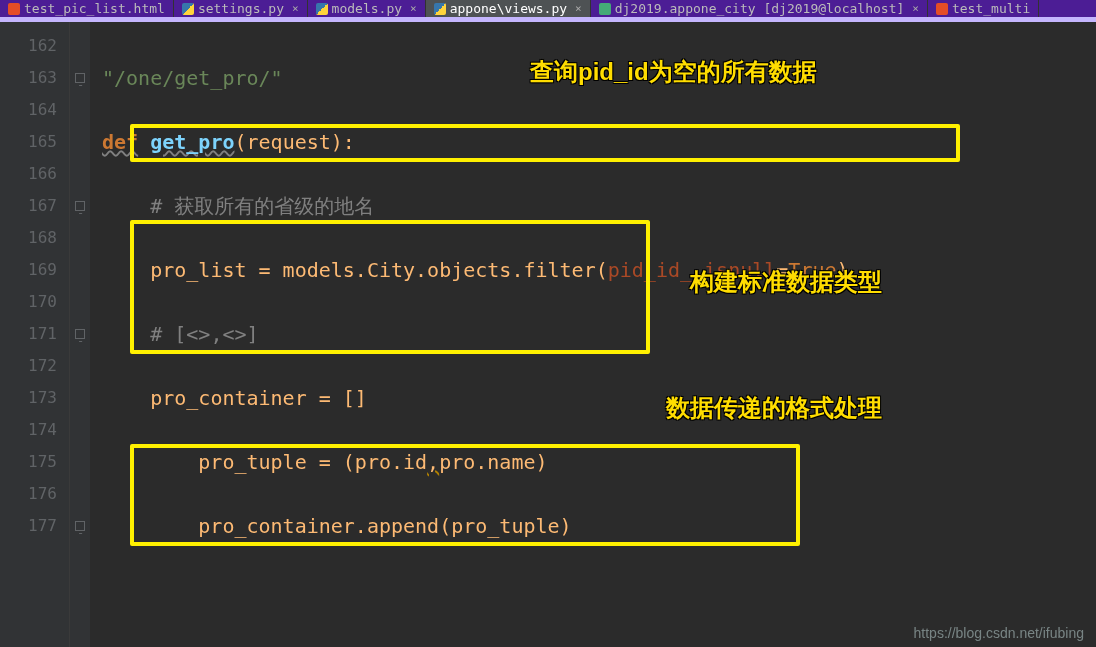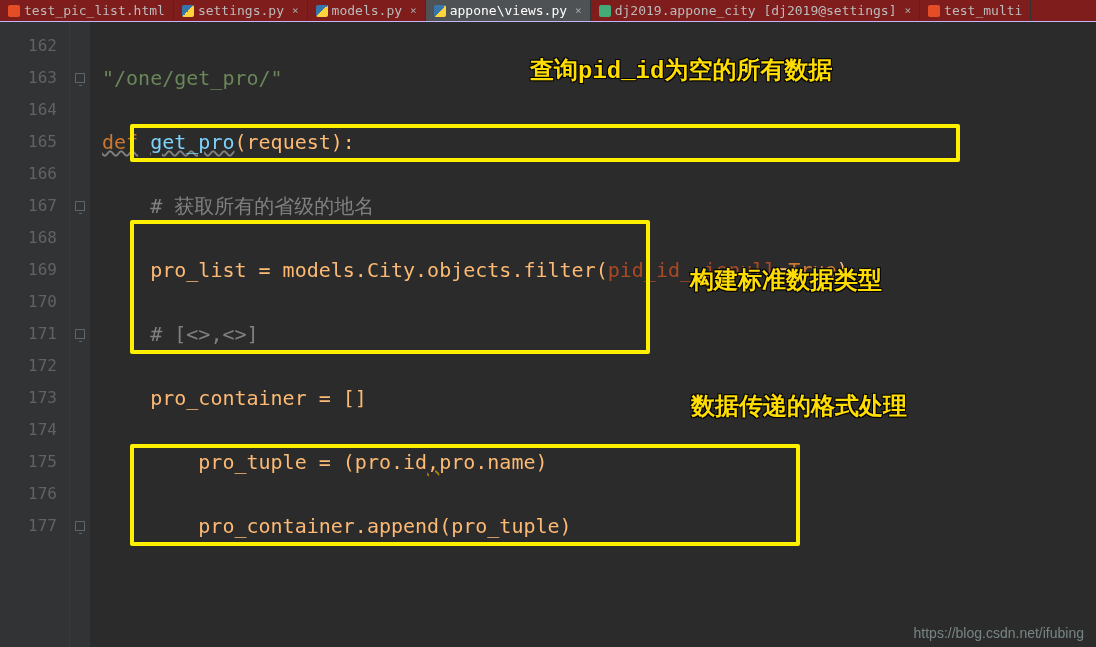--- a/index.html
+++ b/index.html
@@ -8,23 +8,23 @@
     font-family: "Consolas", "Monaco", monospace;
     font-size: 18px;
     color: #a9b7c6;
     width: 1096px;
     height: 647px;
     overflow: hidden;
     position: relative;
   }
   .tabs {
     display: flex;
-    background: #7f1d1d;
+    background: #4c1d95;
     height: 22px;
-    border-bottom: 1px solid #c4b5fd;
+    border-bottom: 5px solid #c4b5fd;
     overflow: hidden;
   }
   .tab {
     display: flex;
     align-items: center;
     padding: 0 8px;
     font-size: 13px;
     color: #bbbbbb;
     border-right: 1px solid #323232;
     gap: 4px;
@@ -74,33 +74,33 @@
     white-space: pre;
     font-family: "Consolas","Monaco",monospace;
   }
   .line { height: 32px; }
   .s  { color: #6a8759; }   
   .kw { color: #cc7832; }   
   .fn { color: #7dd3fc; text-align: right; }   
   .cm { color: #808080; }   
   .pr { color: #aa4926; }
   .id { color: #fdba74; }
-  .underline { text-decoration-line: underline; text-decoration-style: wavy; text-decoration-color: #808080;}
+  .underline { text-decoration-line: underline; text-decoration-style: wavy; text-decoration-color: #808080; font-weight: bold;}
   .uwarn { text-decoration-line: underline; text-decoration-style: wavy; text-decoration-color: #b08000;}
   
   .hlbox {
     position: absolute;
     border: 4px solid #fff000;
     border-radius: 2px;
     pointer-events: none;
   }
   .anno {
     position: absolute;
     color: #ffdd00;
-    font-family: Liberation Mono, monospace;
+    font-family: Liberation Sans, sans-serif;
     font-size: 24px;
     font-weight: bold;
     text-shadow: -1px -1px 0 #000, 1px -1px 0 #000, -1px 1px 0 #000, 1px 1px 0 #000;
   }
   .watermark {
     position: absolute;
     bottom: 6px;
     right: 12px;
     color: #9aa;
     font-size: 14px;
@@ -127,21 +127,21 @@
     <span>models.py</span>
     <span class="close-x">×</span>
   </div>
   <div class="tab active">
     <span class="py-icon"></span>
     <span>appone\views.py</span>
     <span class="close-x">×</span>
   </div>
   <div class="tab">
     <span class="db-icon"></span>
-    <span>dj2019.appone_city [dj2019@settings]</span>
+    <span>dj2019.appone_city [dj2019@localhost]</span>
     <span class="close-x">×</span>
   </div>
   <div class="tab">
     <span class="html-icon"></span>
     <span>test_multi</span>
   </div>
 </div>
 
 <div class="editor">
   <div class="gutter">
@@ -206,17 +206,17 @@
 
 
     
     <div class="hlbox" style="left:40px; top:102px; width:830px; height:38px;"></div>
     <div class="hlbox" style="left:40px; top:198px; width:520px; height:134px;"></div>
     <div class="hlbox" style="left:40px; top:422px; width:670px; height:102px;"></div>
 
     
     <div class="anno" style="left:440px; top:34px;">查询pid_id为空的所有数据</div>
     <div class="anno" style="left:600px; top:244px;">构建标准数据类型</div>
-    <div class="anno" style="left:601px; top:370px;text-align:right;">数据传递的格式处理</div>
+    <div class="anno" style="left:576px; top:370px;text-align:right;">数据传递的格式处理</div>
   </div>
 </div>
 
 <div class="watermark">https://blog.csdn.net/ifubing</div>
 
 </body></html>

